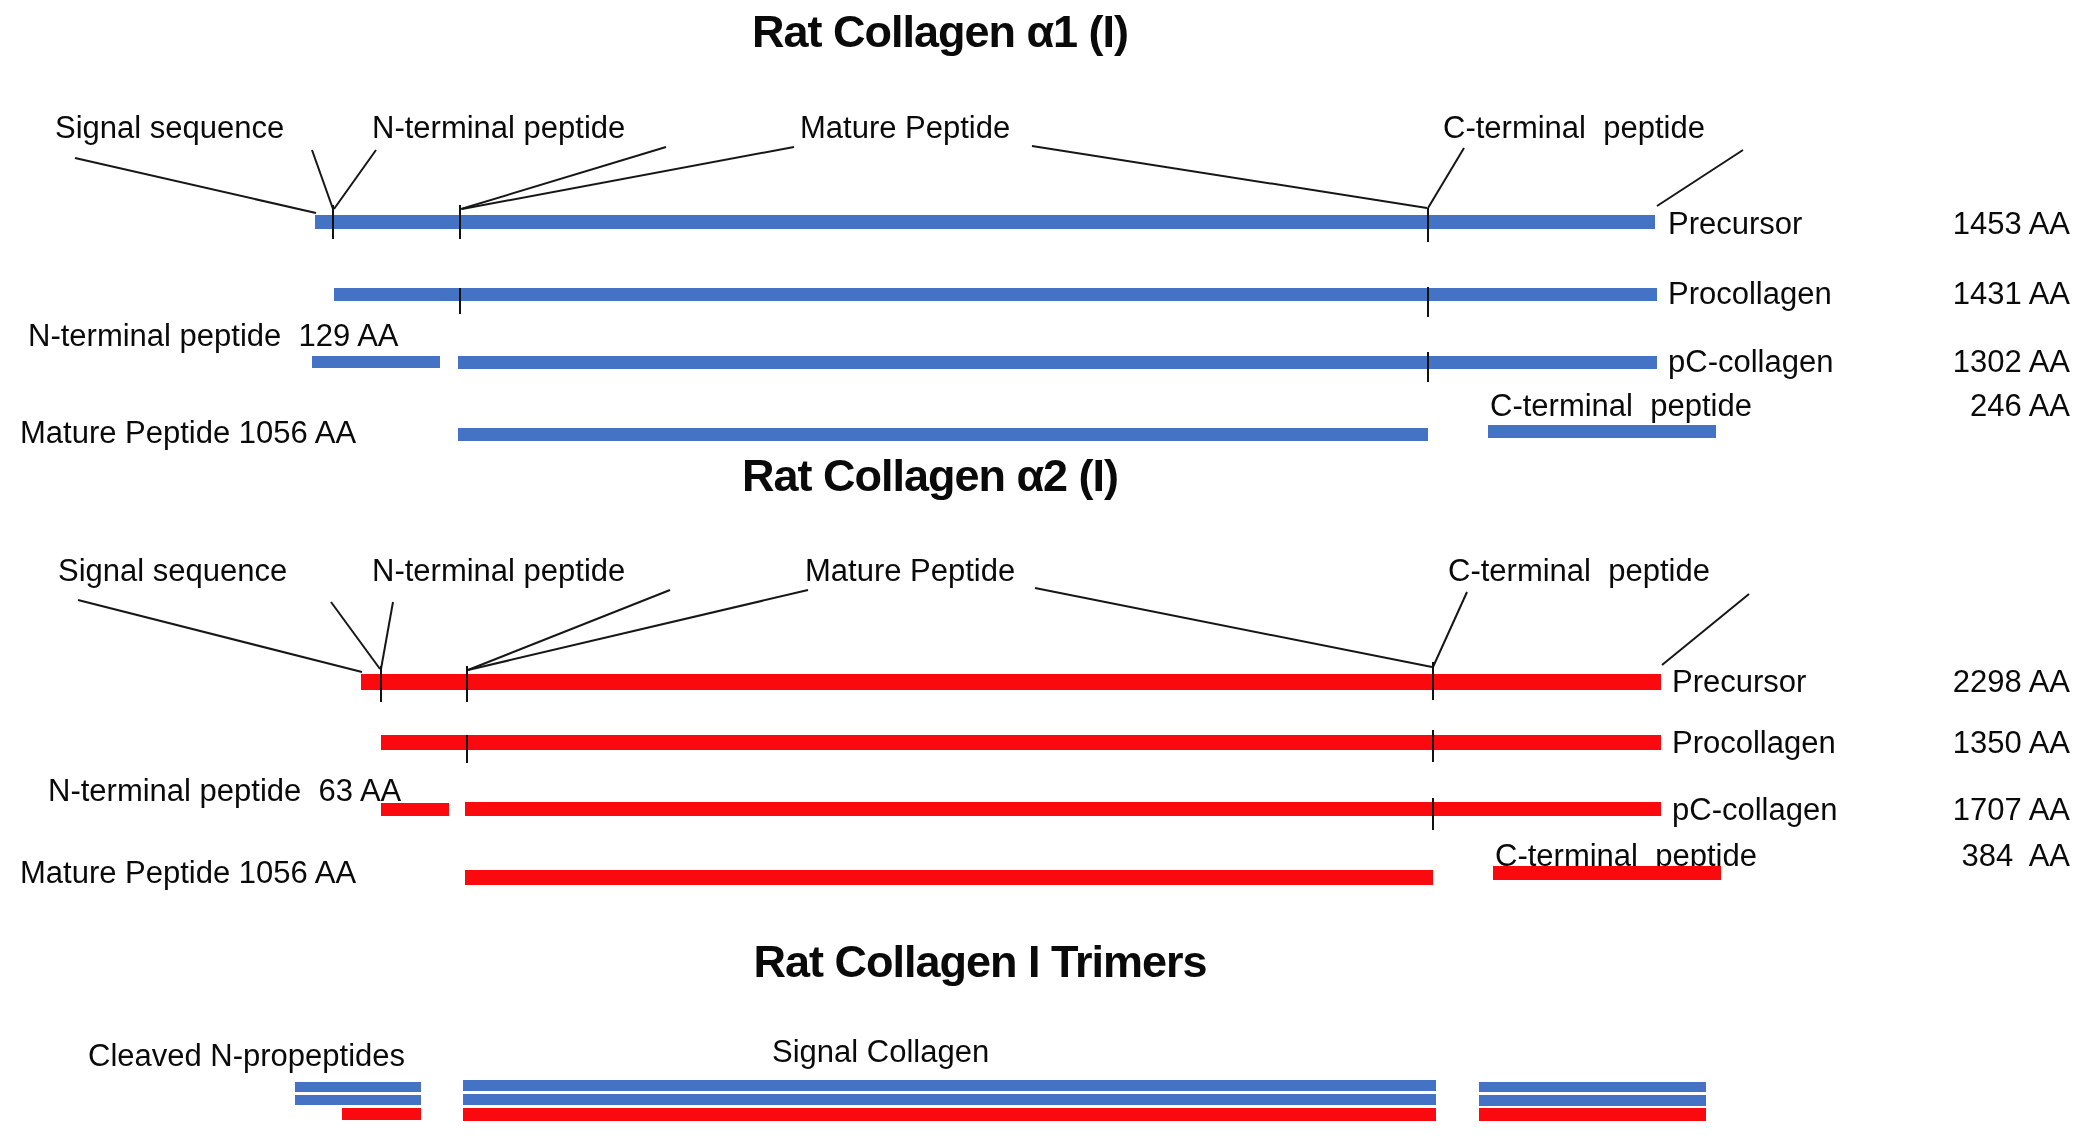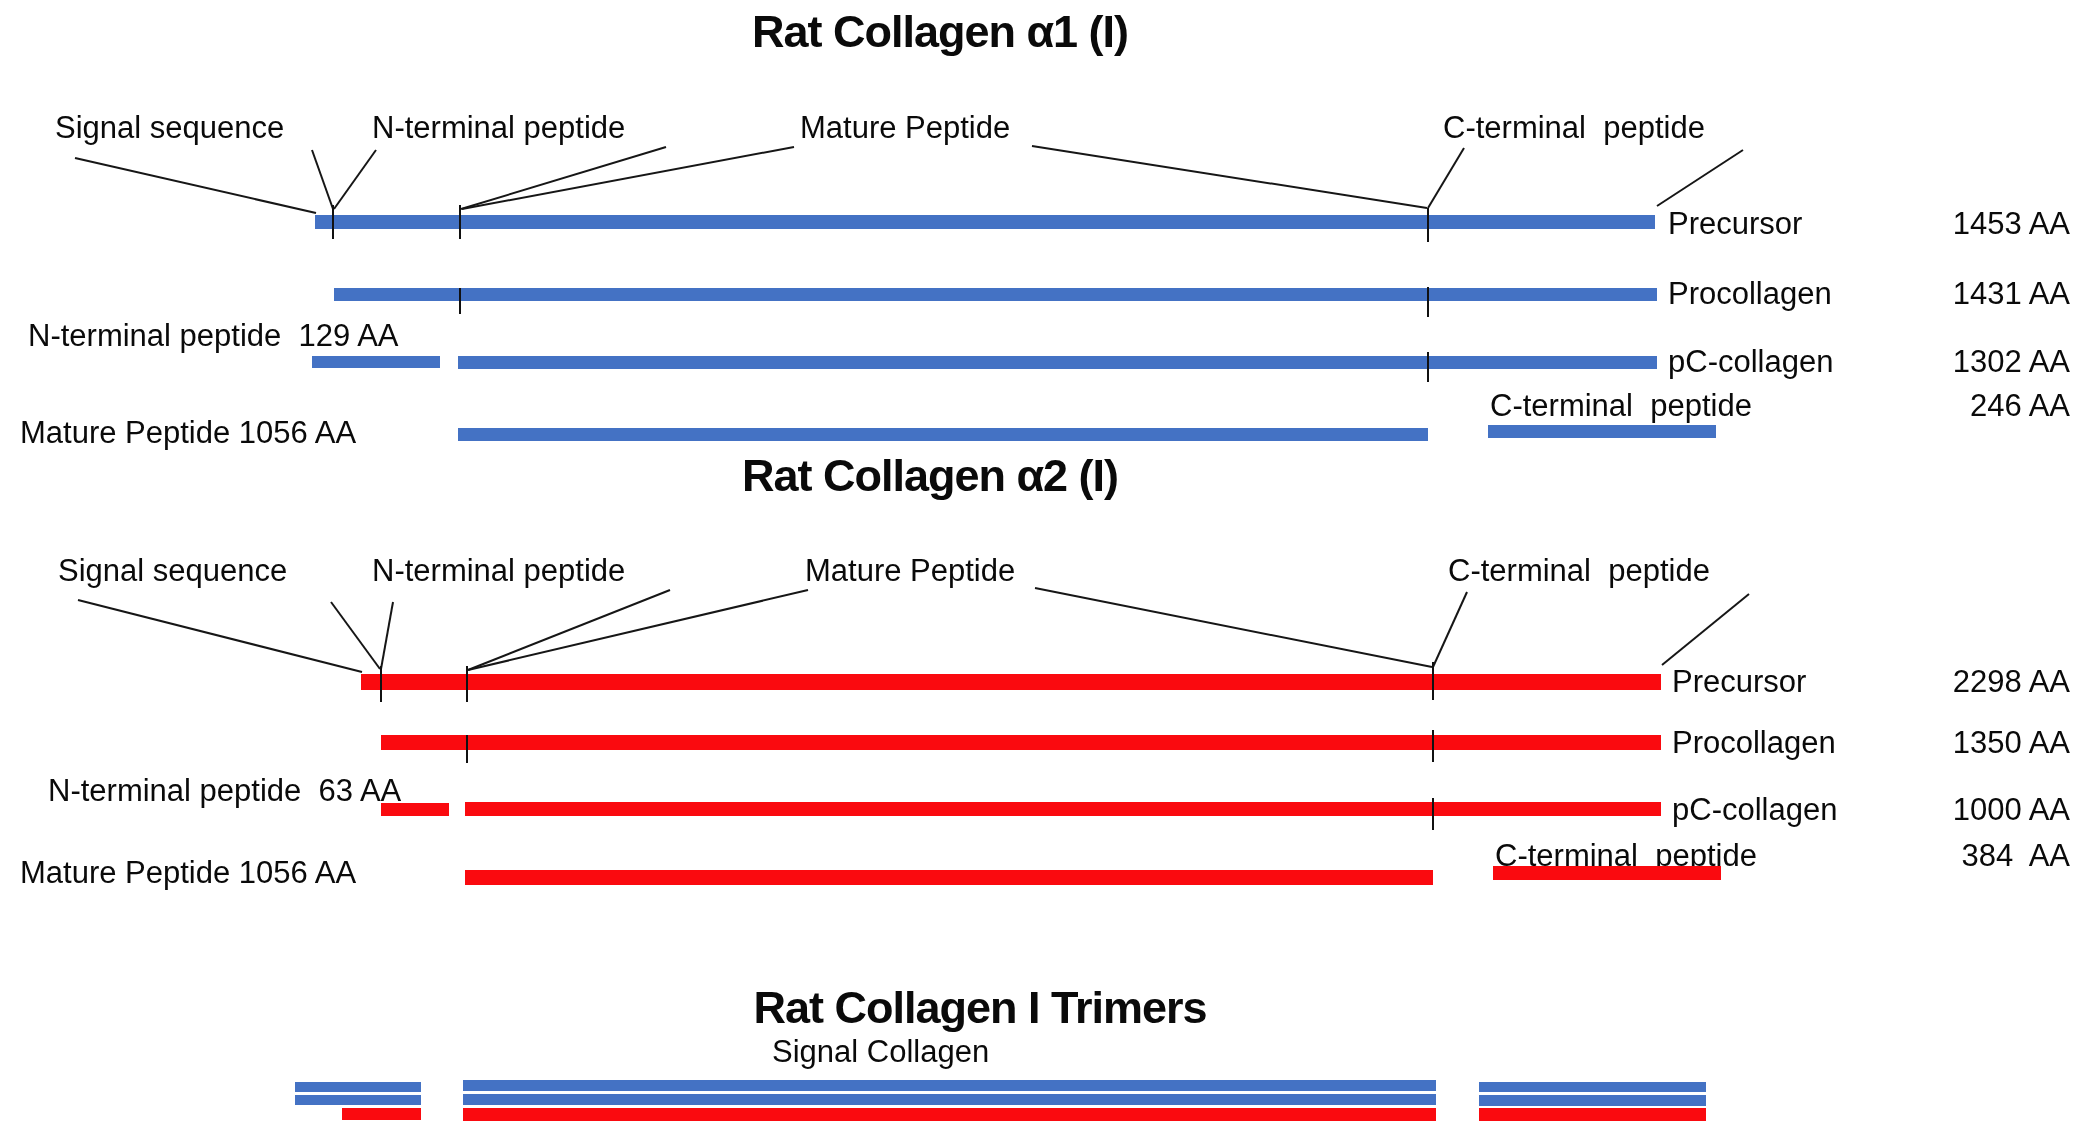--- a/index.html
+++ b/index.html
@@ -94,31 +94,32 @@
   <div class="tick" style="left:466px;top:735px;height:28px;"></div>
   <div class="tick" style="left:1432px;top:730px;height:32px;"></div>
   <div class="lbl" style="left:1672px;top:725px;">Procollagen</div>
   <div class="val" style="left:1880px;top:725px;width:190px;">1350 AA</div>
 
   <div class="lbl" style="left:32px;top:773px;margin-left:16px;">N-terminal peptide  63 AA</div>
   <div class="bar red" style="left:381px;top:803px;width:68px;height:13px;"></div>
   <div class="bar red" style="left:465px;top:802px;width:1196px;height:14px;"></div>
   <div class="tick" style="left:1432px;top:798px;height:32px;"></div>
   <div class="lbl" style="left:1672px;top:792px;">pC-collagen</div>
-  <div class="val" style="left:1880px;top:792px;width:190px;">1000 AA</div>
+  <div class="val" style="left:1880px;top:792px;width:190px;">1707 AA</div>
 
   <div class="lbl" style="left:1495px;top:838px;">C-terminal  peptide</div>
   <div class="val" style="left:1880px;top:838px;width:190px;">384  AA</div>
 
   <div class="lbl" style="left:20px;top:855px;">Mature Peptide 1056 AA</div>
   <div class="bar red" style="left:465px;top:870px;width:968px;height:15px;"></div>
   <div class="bar red" style="left:1493px;top:866px;width:228px;height:14px;"></div>
 
-  <div class="title" style="left:540px;top:936px;width:880px;margin-top:46px;">Rat Collagen I Trimers</div>
+  <div class="title" style="left:540px;top:936px;width:880px;">Rat Collagen I Trimers</div>
 
+  <div class="lbl" style="left:88px;top:1038px;">Cleaved N-propeptides</div>
   <div class="lbl" style="left:772px;top:1034px;">Signal Collagen</div>
 
   <div class="bar blue" style="left:295px;top:1082px;width:126px;height:10px;"></div>
   <div class="bar blue" style="left:295px;top:1095px;width:126px;height:10px;"></div>
   <div class="bar red" style="left:342px;top:1108px;width:79px;height:12px;"></div>
 
   <div class="bar blue" style="left:463px;top:1080px;width:973px;height:11px;"></div>
   <div class="bar blue" style="left:463px;top:1094px;width:973px;height:11px;"></div>
   <div class="bar red" style="left:463px;top:1108px;width:973px;height:13px;"></div>
 

